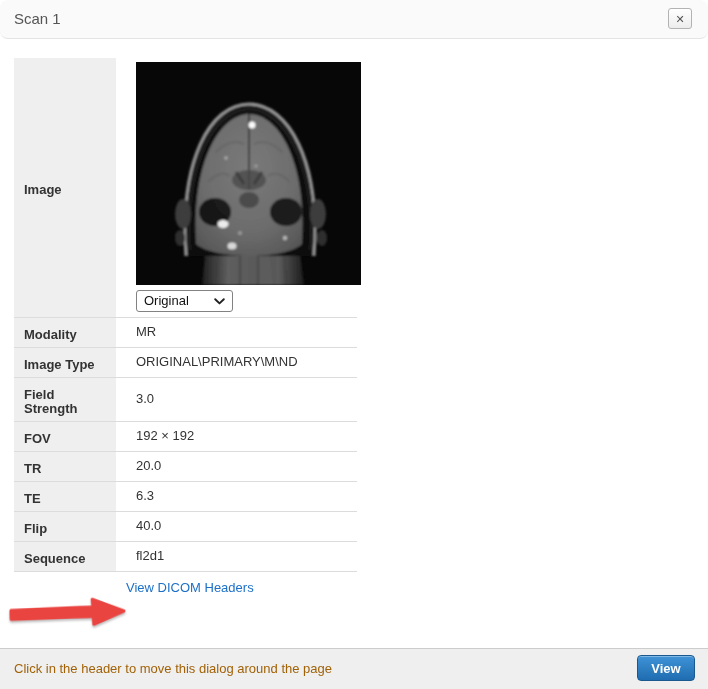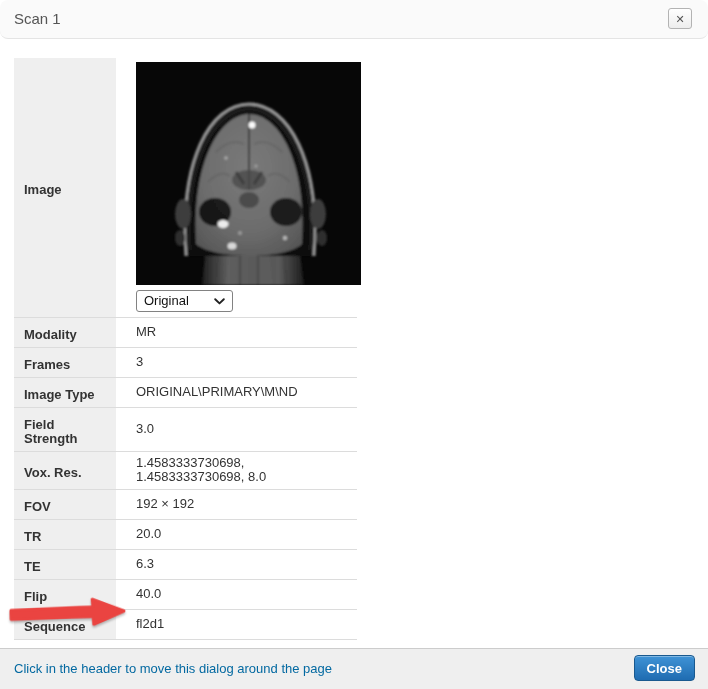--- a/index.html
+++ b/index.html
@@ -71,21 +71,21 @@
     filter:drop-shadow(0 2px 1px rgba(0,0,0,0.25));
     pointer-events:none;
   }
 
   
   .dlg-footer{
     position:absolute;left:0;right:0;bottom:0;height:40px;
     background:#efefef;border-top:1px solid #cccccc;
   }
   .footer-hint{
-    position:absolute;left:14px;top:0;line-height:40px;font-size:13px;color:#0369a1;
+    position:absolute;left:14px;top:0;line-height:40px;font-size:13px;color:#a16207;
   }
   .close-btn{
     position:absolute;right:13px;top:6px;height:26px;min-width:58px;
     background:linear-gradient(#3f93d6,#1f6cb1);
     border:1px solid #19598f;border-radius:4px;
     color:#fff;font-weight:bold;font-size:13px;
     padding:0 12px;cursor:pointer;
     box-shadow:inset 0 1px 0 rgba(255,255,255,0.35);
     font-family:"Liberation Sans","DejaVu Sans",sans-serif;
   }
@@ -174,34 +174,26 @@
             </span>
           </div>
         </td>
       </tr>
 
       <tr class="bordered">
         <th>Modality</th>
         <td>MR</td>
       </tr>
       <tr class="bordered">
-        <th>Frames</th>
-        <td>3</td>
-      </tr>
-      <tr class="bordered">
         <th>Image Type</th>
         <td>ORIGINAL\PRIMARY\M\ND</td>
       </tr>
       <tr class="bordered">
         <th>Field Strength</th>
         <td>3.0</td>
-      </tr>
-      <tr class="bordered">
-        <th>Vox. Res.</th>
-        <td>1.4583333730698, 1.4583333730698, 8.0</td>
       </tr>
       <tr class="bordered">
         <th>FOV</th>
         <td>192 × 192</td>
       </tr>
       <tr class="bordered">
         <th>TR</th>
         <td>20.0</td>
       </tr>
       <tr class="bordered">
@@ -224,16 +216,16 @@
     </tbody>
       </table>
   </div>
 
   <svg class="red-arrow" viewBox="0 0 122 32">
     <path d="M6 13 L88 11.5 L87.5 4 L119 16.5 L88.5 29 L88 21 L6 22 Z" fill="#ea4441" stroke="#ea4441" stroke-width="3" stroke-linejoin="round" stroke-linecap="round"></path>
   </svg>
 
   <div class="dlg-footer">
     <div class="footer-hint">Click in the header to move this dialog around the page</div>
-    <button class="close-btn">Close</button>
+    <button class="close-btn">View</button>
   </div>
 
 </div>
 
 </body></html>

